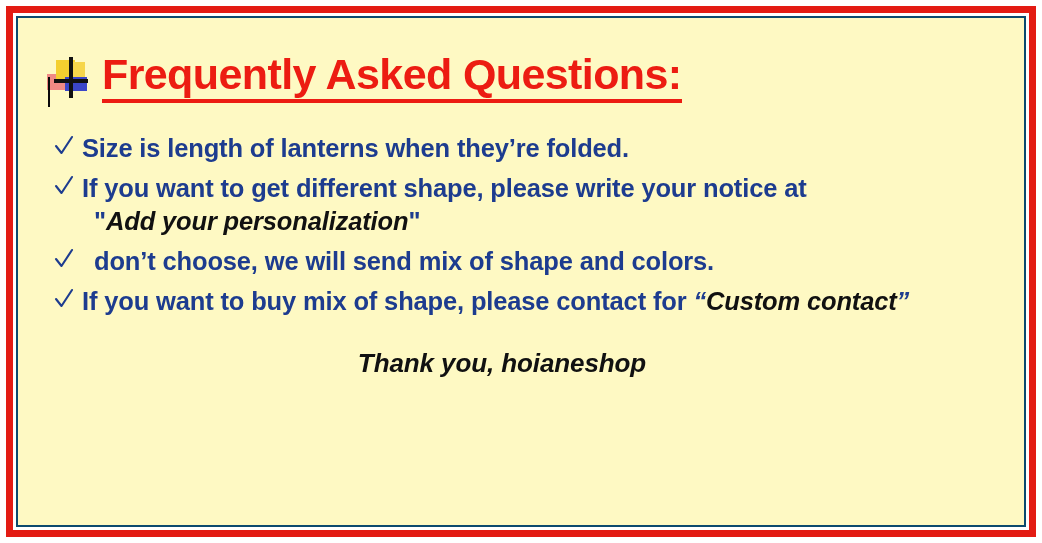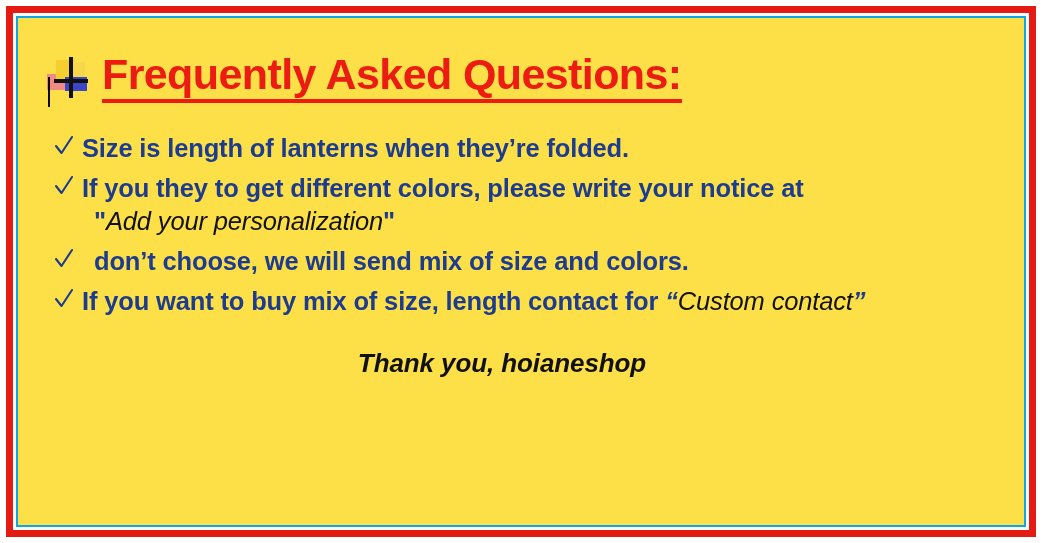--- a/index.html
+++ b/index.html
@@ -32,22 +32,22 @@
     border: 7px solid #e31b13;
     background: #ffffff;
   }
   .frame-inner {
     position: absolute;
     top: 3px;
     left: 3px;
     right: 3px;
     bottom: 3px;
     box-sizing: border-box;
-    border: 2px solid #0ea5e9;
-    background: #fde047;
+    border: 2px solid #0c4a6e;
+    background: #fef9c3;
   }
   .content {
     position: absolute;
     top: 0; left: 0; right: 0; bottom: 0;
     box-sizing: border-box;
     padding: 28px 22px 12px 22px;
   }
 
   
   .header {
@@ -145,21 +145,21 @@
     color: #1d3c8f;
   }
   .check-icon svg { display: block; }
   .line2 {
     display: block;
     padding-left: 12px;
   }
   .quoted {
     color: #111111;
     font-style: italic;
-    font-weight: 400;
+    font-weight: 700;
   }
   .qmark {
     color: #1d3c8f;
     font-style: normal;
     font-weight: 700;
   }
   .qmark-curly {
     color: #1d3c8f;
     font-style: italic;
     font-weight: 700;
@@ -208,42 +208,42 @@
             </span>
             <span>Size is length of lanterns when they’re folded.</span>
           </li>
 
           <li class="faq-item">
             <span class="check-icon">
               <svg width="20" height="22" viewBox="0 0 20 22">
                 <path d="M2 11 L7.5 18 L18 2" fill="none" stroke="currentColor" stroke-width="2.1" stroke-linecap="round" stroke-linejoin="round"></path>
               </svg>
             </span>
-            <span>If you they to get different colors, please write your notice at</span>
+            <span>If you want to get different shape, please write your notice at</span>
             <span class="line2">
               <span class="qmark">"</span><span class="quoted">Add your personalization</span><span class="qmark">"</span>
             </span>
           </li>
 
           <li class="faq-item">
             <span class="check-icon">
               <svg width="20" height="22" viewBox="0 0 20 22">
                 <path d="M2 11 L7.5 18 L18 2" fill="none" stroke="currentColor" stroke-width="2.1" stroke-linecap="round" stroke-linejoin="round"></path>
               </svg>
             </span>
-            <span class="line2">don’t choose, we will send mix of size and colors.</span>
-          </li>
-
-          <li class="faq-item">
-            <span class="check-icon">
-              <svg width="20" height="22" viewBox="0 0 20 22">
-                <path d="M2 11 L7.5 18 L18 2" fill="none" stroke="currentColor" stroke-width="2.1" stroke-linecap="round" stroke-linejoin="round"></path>
-              </svg>
-            </span>
-            <span>If you want to buy mix of size, length contact for </span><span class="qmark-curly">“</span><span class="quoted">Custom contact</span><span class="qmark-curly">”</span>
+            <span class="line2">don’t choose, we will send mix of shape and colors.</span>
+          </li>
+
+          <li class="faq-item">
+            <span class="check-icon">
+              <svg width="20" height="22" viewBox="0 0 20 22">
+                <path d="M2 11 L7.5 18 L18 2" fill="none" stroke="currentColor" stroke-width="2.1" stroke-linecap="round" stroke-linejoin="round"></path>
+              </svg>
+            </span>
+            <span>If you want to buy mix of shape, please contact for </span><span class="qmark-curly">“</span><span class="quoted">Custom contact</span><span class="qmark-curly">”</span>
           </li>
 
         </ul>
 
         <div class="faq-footer">Thank you, hoianeshop</div>
 
       </div>
     </div>
   </div>
 </div>

